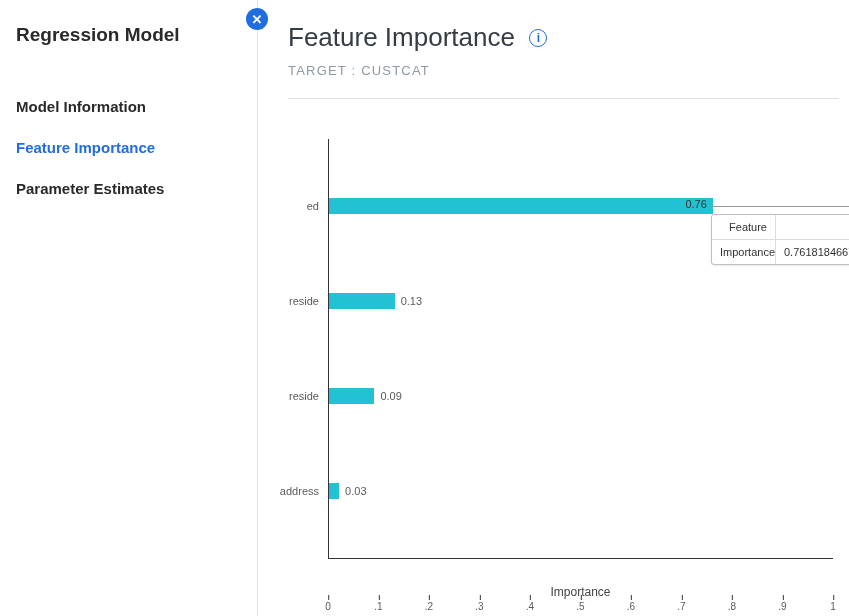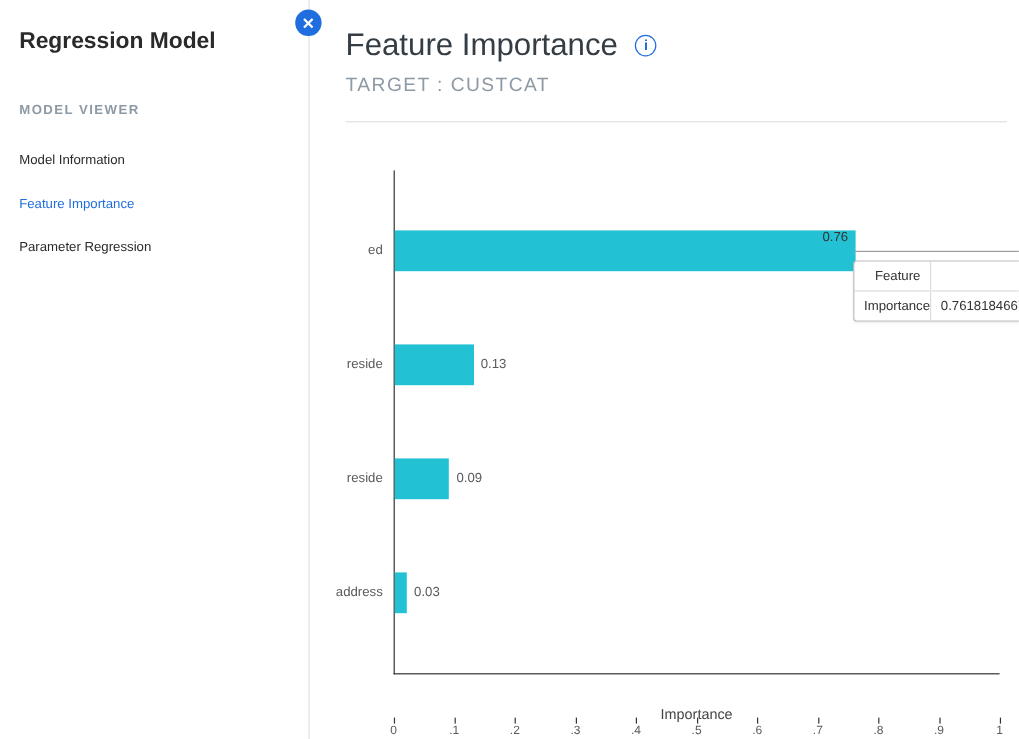--- a/index.html
+++ b/index.html
@@ -25,24 +25,25 @@
       margin-bottom: 40px;
     }
     .section-label {
       font-size: 11px;
       letter-spacing: 1.2px;
       color: #8d9aa5;
       font-weight: 600;
       margin-bottom: 18px;
     }
     .nav-item {
-      font-size: 11px;
+      font-size: 15px;
       color: #2a2a2a;
       padding: 12px 0;
       cursor: pointer;
+      font-weight: bold;
     }
     .nav-item.active { color: #1f6dde; }
     .close-btn {
       position: absolute;
       left: 246px;
       top: 8px;
       width: 22px;
       height: 22px;
       border-radius: 50%;
       background: #1f6dde;
@@ -67,21 +68,21 @@
       display: inline-block;
       margin-right: 10px;
     }
     .info-icon {
       display: inline-flex; width: 18px; height: 18px; border-radius: 50%;
       border: 1.5px solid #1f6dde; color: #1f6dde;
       align-items: center; justify-content: center; font-size: 12px;
       font-weight: 700; vertical-align: 4px; cursor: pointer;
     }
     .subtitle {
-      font-size: 16px; letter-spacing: 1.2px; color: #8d9aa5;
+      font-size: 13px; letter-spacing: 1.2px; color: #8d9aa5;
       margin-top: 10px; font-weight: 400;
     }
     .divider {
       border: none; border-top: 1px solid #e0e0e0;
       margin-top: 20px; margin-bottom: 10px;
     }
     
     .chart-wrap {
       position: relative;
       margin-top: 40px;
@@ -106,21 +107,21 @@
     }
     .cat-label {
       position: absolute;
       left: -10px;
       transform: translateX(-100%);
       font-size: 11px;
       color: #5a5a5a;
       text-align: right;
     }
     .bar {
-      height: 34px;
+      height: 16px;
       background: #23c1d4;
     }
     .val-label {
       font-size: 11px;
       color: #5a5a5a;
       margin-left: 6px;
     }
     .val-label.inside {
       position: absolute;
       right: 6px;
@@ -173,24 +174,23 @@
       height: 1px;
       background: #9a9a9a;
       pointer-events: none;
     }
   </style>
 </head>
 <body>
 
 <div class="sidebar">
   <div class="panel-title">Regression Model</div>
-  <div class="section-label">MODEL VIEWER</div>
   <div class="nav-item">Model Information</div>
   <div class="nav-item active">Feature Importance</div>
-  <div class="nav-item">Parameter Regression</div>
+  <div class="nav-item">Parameter Estimates</div>
 </div>
 
 <div class="close-btn">✕</div>
 
 <div class="main">
   <span class="page-title">Feature Importance</span>
   <span class="info-icon">i</span>
   <div class="subtitle">
     <span>TARGET : </span><span>CUSTCAT</span>
   </div>

